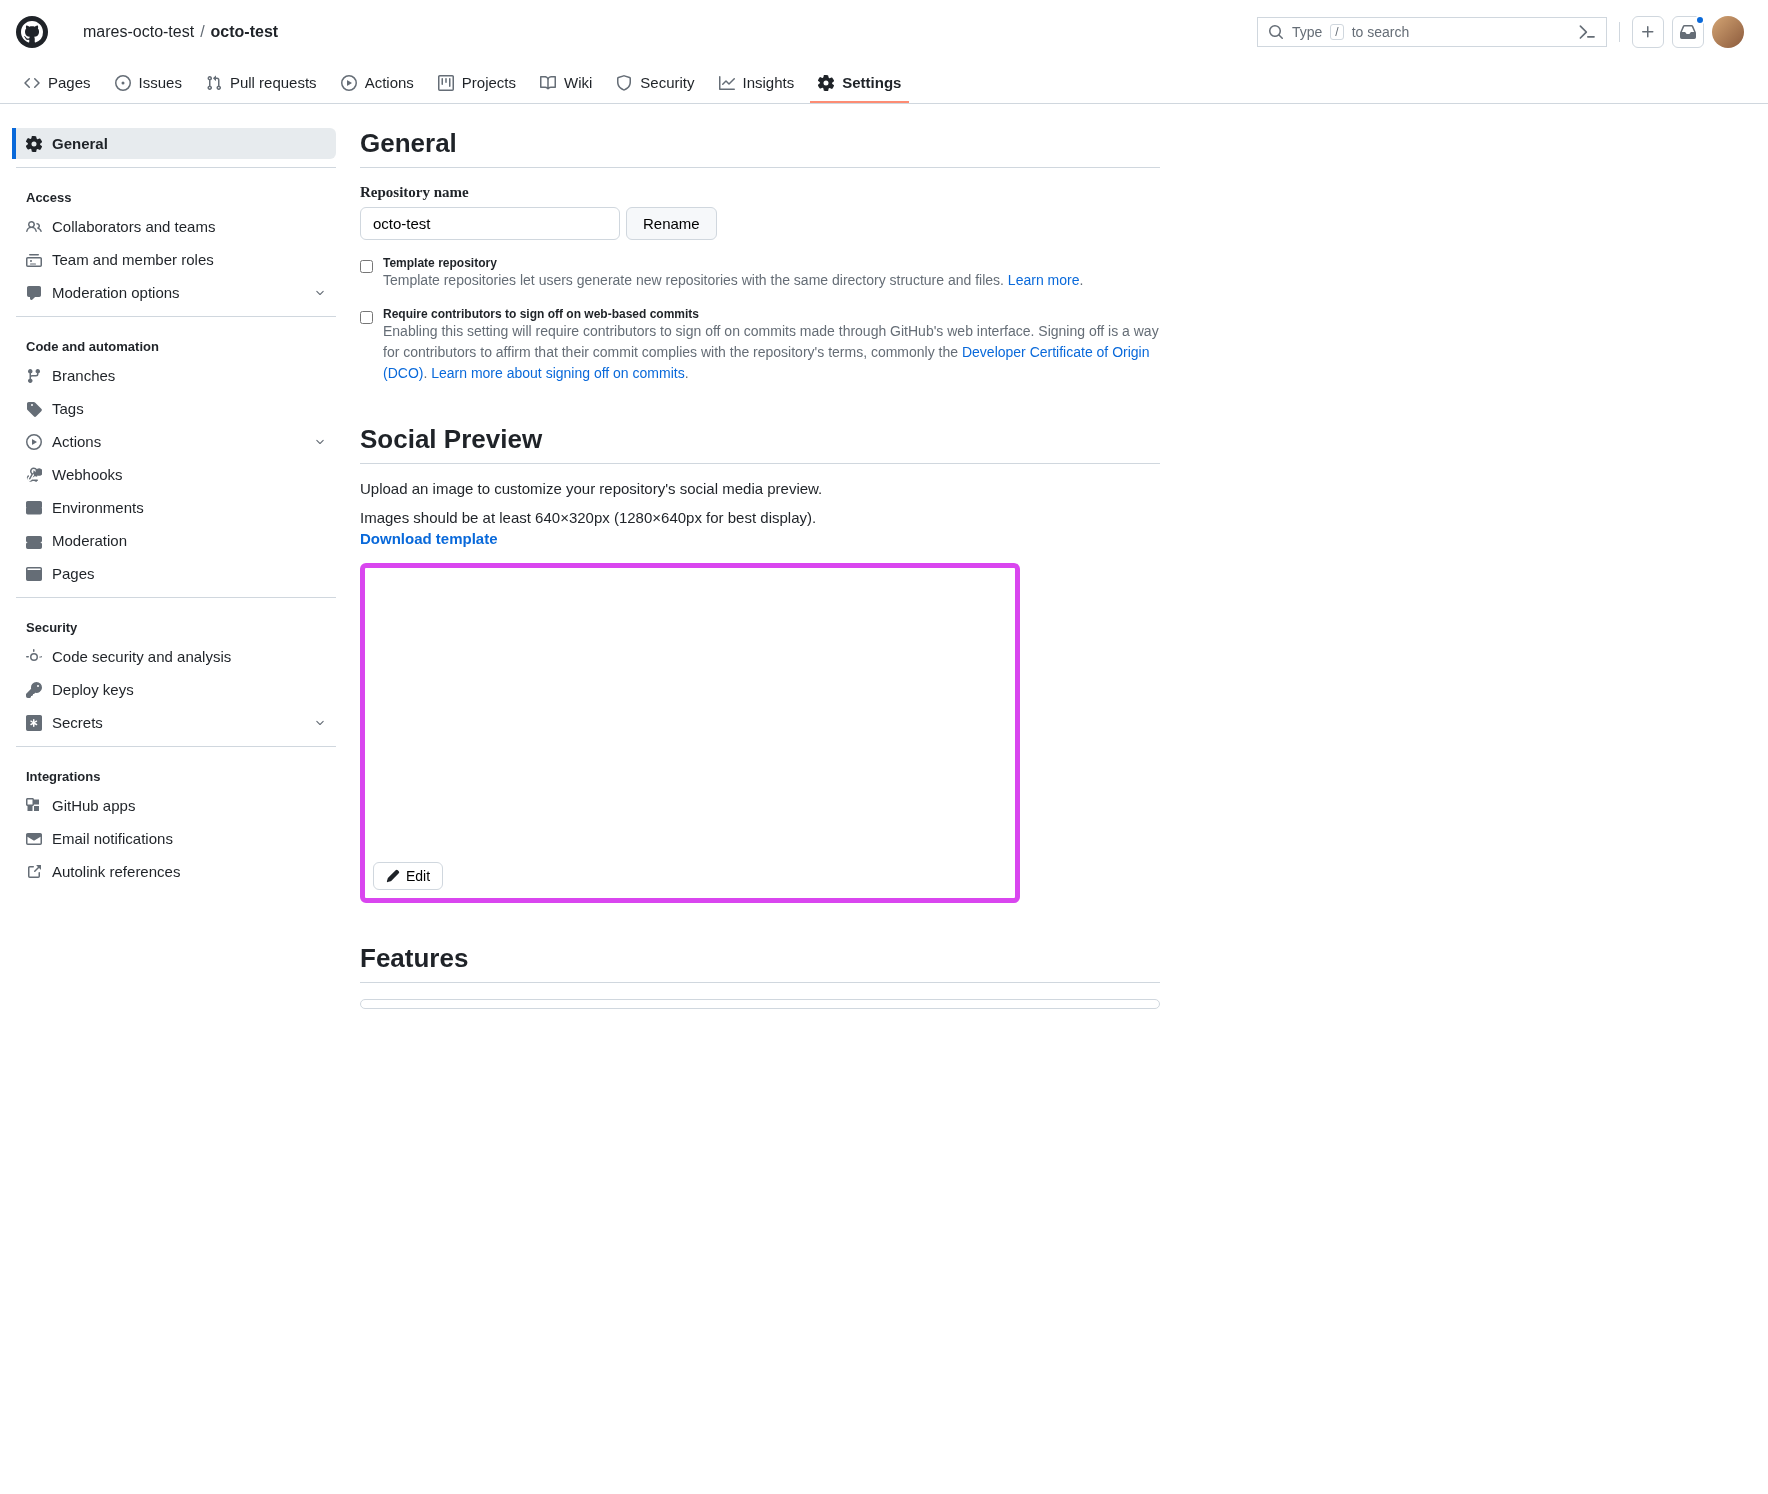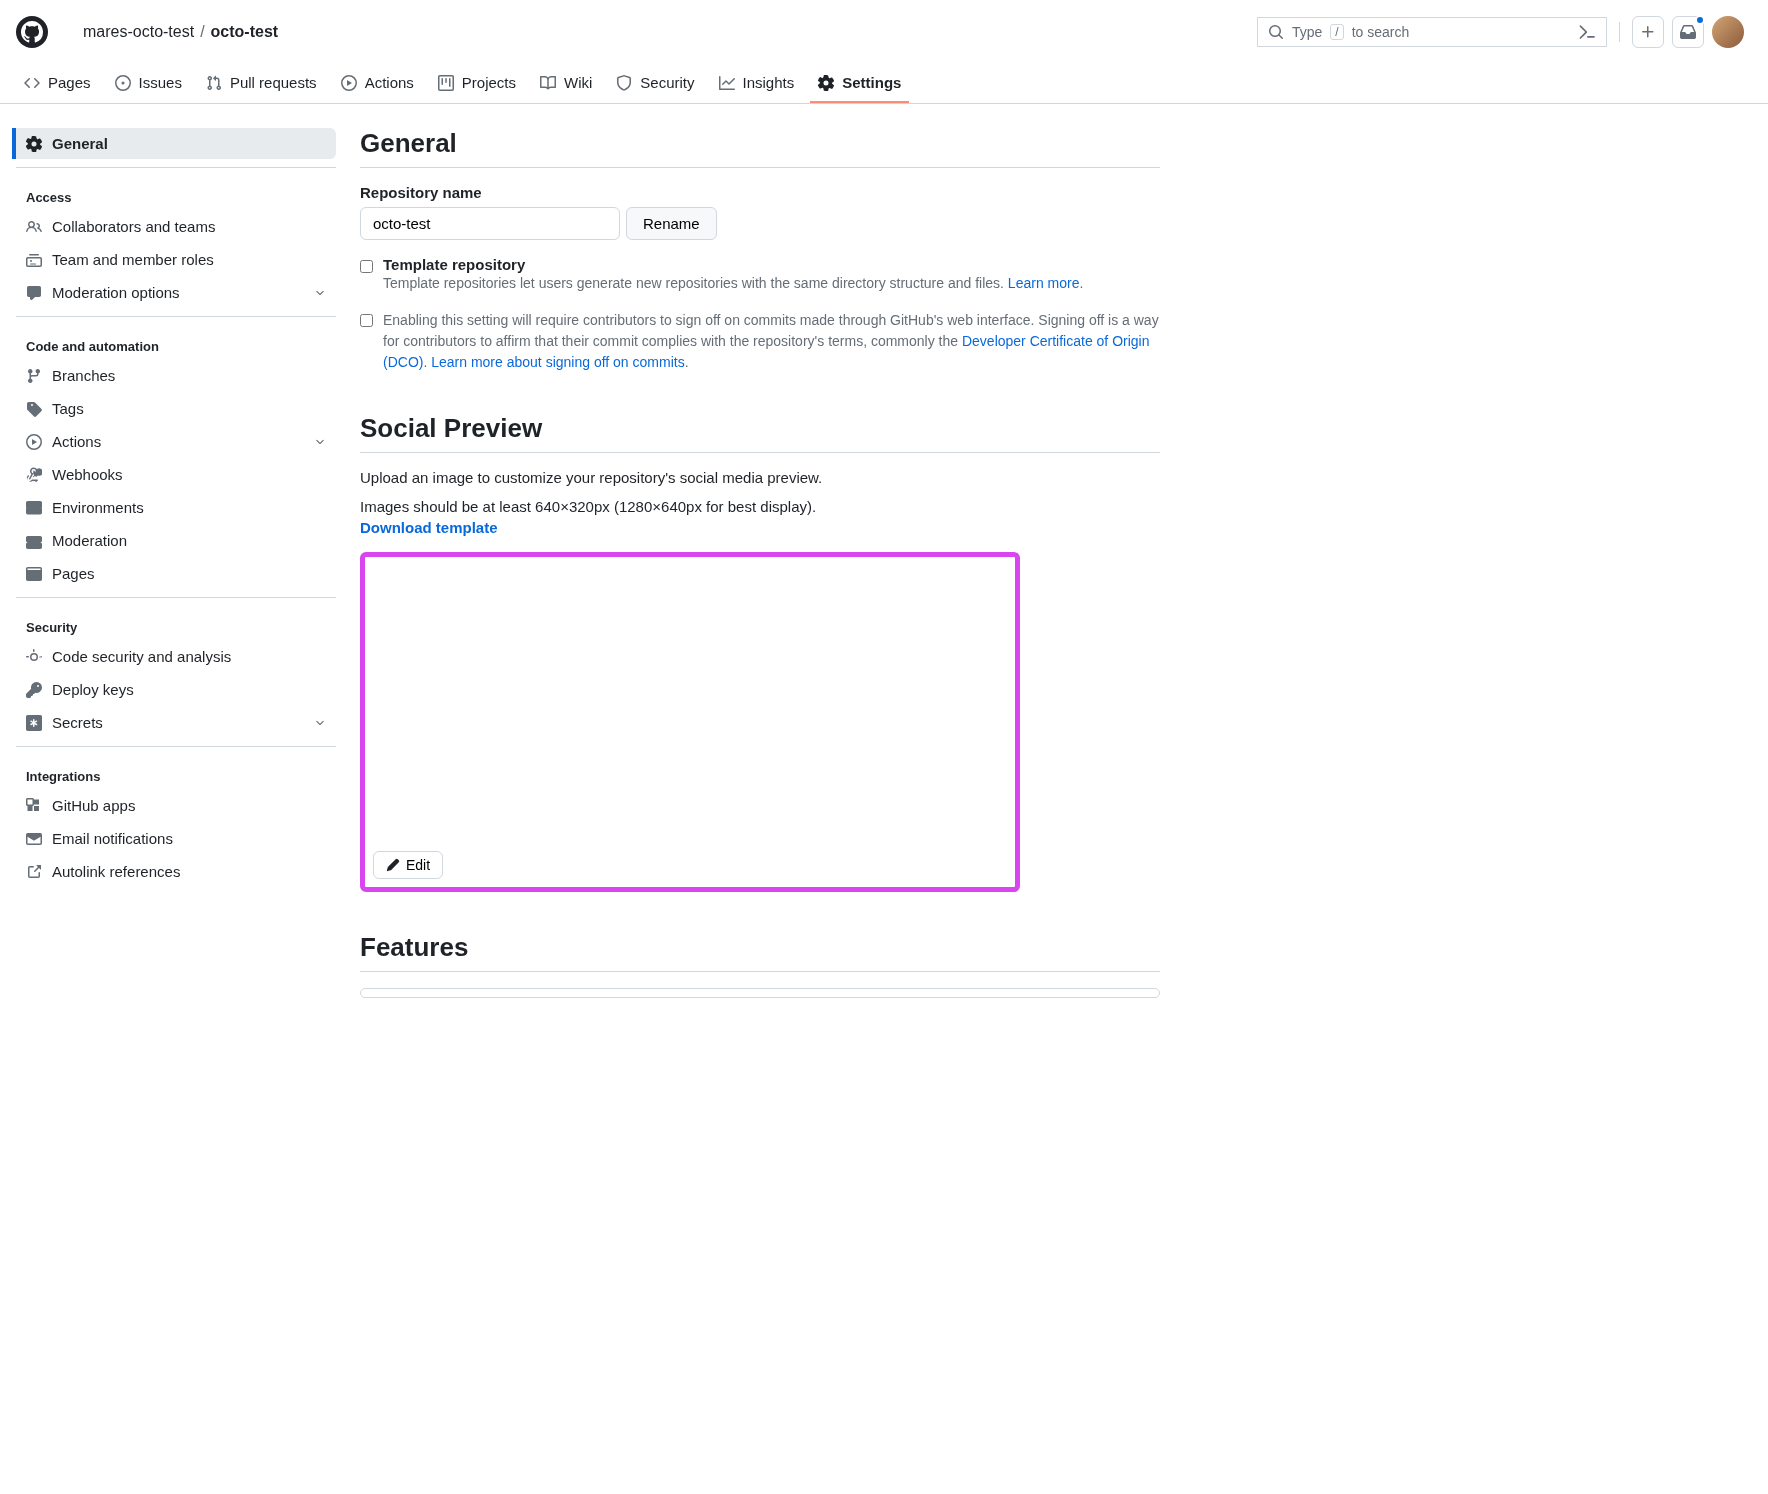--- a/index.html
+++ b/index.html
@@ -33,27 +33,27 @@
 
 
 .side-item { display: flex; align-items: center; gap: 10px; padding: 7px 10px; border-radius: 6px; cursor: pointer; margin-bottom: 2px; font-size: 15px; }
 .side-item.active { background: #d0d7de80; font-weight: 600; border-left: 4px solid #0969da; border-radius: 0 6px 6px 0; margin-left: -4px; padding-left: 10px; }
 .side-item .chev { margin-left: auto; }
 .side-heading { font-size: 13px; font-weight: 600; color: #1f2328; padding: 6px 10px; margin-top: 16px; }
 .side-hr { border: none; border-top: 1px solid #d0d7de; margin: 8px 0; }
 
 
 h2 { font-size: 26px; font-weight: 600; padding-bottom: 8px; border-bottom: 1px solid #d0d7de; margin-bottom: 16px; }
-.form-label { font-weight: 600; font-size: 15px; margin-bottom: 6px; display: block; }
+.form-label { font-weight: 600; font-size: 15px; margin-bottom: 6px; display: block; font-family: Liberation Serif, serif; }
 .form-row { display: flex; gap: 6px; margin-bottom: 16px; }
 .text-input { border: 1px solid #d0d7de; border-radius: 6px; padding: 7px 12px; font-size: 15px; width: 260px; }
 .btn { border: 1px solid #d0d7de; border-radius: 6px; padding: 7px 16px; background: #f6f8fa; font-size: 15px; cursor: pointer; font-weight: 500; }
 .check-row { display: flex; gap: 10px; margin-bottom: 16px; align-items: flex-start; }
 .check-row input { margin-top: 4px; }
-.check-label { font-weight: 600; font-size: 15px; }
+.check-label { font-weight: 600; font-size: 12px; }
 .check-desc { color: #656d76; font-size: 14px; line-height: 1.5; }
 .desc-line { font-size: 15px; margin-bottom: 4px; }
 .preview-box { border: 5px solid #d946ef; border-radius: 6px; height: 340px; width: 660px; margin-top: 16px; position: relative; }
 .edit-btn { position: absolute; bottom: 8px; left: 8px; border: 1px solid #d0d7de; border-radius: 6px; padding: 5px 12px; background: #fff; font-size: 14px; cursor: pointer; display: flex; align-items: center; gap: 6px; }
 .section-gap { margin-top: 40px; }
 .feat-box { border: 1px solid #d0d7de; border-radius: 6px; margin-top: 10px; height: 10px; }
 
 svg { flex-shrink: 0; }
 </style>
 </head>
@@ -293,20 +293,21 @@
       <input type="checkbox" style="">
       <div>
         <div class="check-label">Template repository</div>
         <div class="check-desc"><span>Template repositories let users generate new repositories with the same directory structure and files. </span><a href="#">Learn more</a>.</div>
       </div>
     </div>
 
     <div class="check-row">
       <input type="checkbox" style="">
       <div>
+        <div class="check-label">Require contributors to sign off on web-based commits</div>
         <div class="check-desc"><span>Enabling this setting will require contributors to sign off on commits made through GitHub's web interface. Signing off is a way for contributors to affirm that their commit complies with the repository's terms, commonly the </span><a href="#">Developer Certificate of Origin (DCO)</a><span>. </span><a href="#">Learn more about signing off on commits</a>.</div>
       </div>
     </div>
 
     <h2 class="section-gap">Social Preview</h2>
     <div class="desc-line">Upload an image to customize your repository's social media preview.</div>
     <div class="desc-line" style="margin-top:12px">Images should be at least 640×320px (1280×640px for best display).</div>
     <div class="desc-line"><a href="#" style="font-weight:600">Download template</a></div>
     <div class="preview-box">
       <button class="edit-btn">

